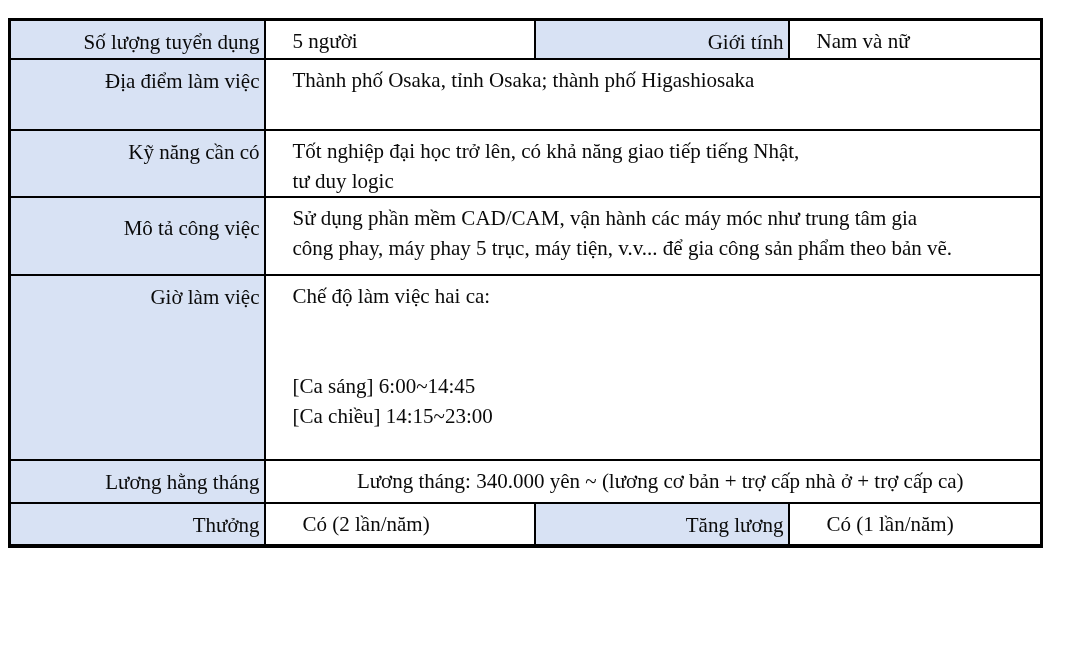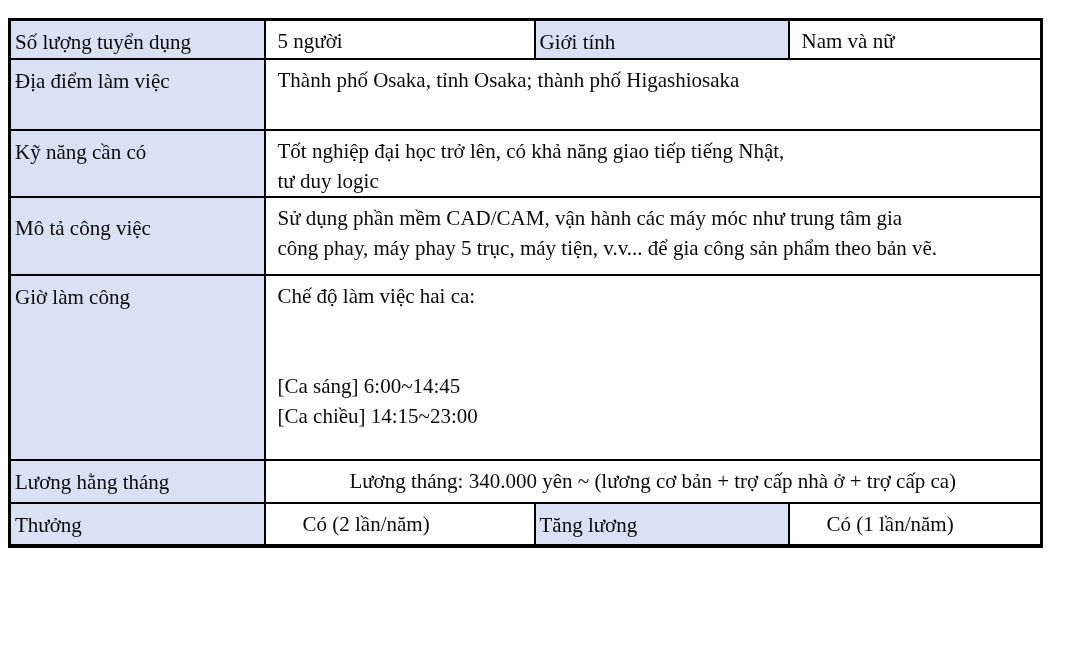--- a/index.html
+++ b/index.html
@@ -20,27 +20,27 @@
     table-layout: fixed;
     border: 3px solid var(--border-color, #000);
     border-bottom-width: 4px;
   }
   #job-table td {
     border: 2px solid var(--border-color, #000);
     font-size: 21px;
     line-height: 30px;
     color: #0a0a0a;
     vertical-align: top;
-    padding: 5px 12px 0 12px;
+    padding: 5px 12px 0 27px;
     white-space: pre-line;
     overflow: hidden;
   }
   #job-table td.label {
     background: var(--header-bg, #d8e2f4);
-    text-align: left;
+    text-align: right;
     padding: 6px 4px 0 4px;
   }
   #job-table td.label.pad-lg { padding-top: 15px; }
   #job-table td.center { text-align: center; }
   #job-table td.indent { padding-left: 37px; }
   #job-table td.indent-sm { padding-left: 33px; }
   tr.r1 { height: 39px; }
   tr.r2 { height: 71px; }
   tr.r3 { height: 67px; }
   tr.r4 { height: 78px; }
@@ -75,21 +75,21 @@
       <td class="label">Kỹ năng cần có</td>
       <td colspan="3">Tốt nghiệp đại học trở lên, có khả năng giao tiếp tiếng Nhật,
 tư duy logic</td>
     </tr>
     <tr class="r4">
       <td class="label pad-lg">Mô tả công việc</td>
       <td colspan="3">Sử dụng phần mềm CAD/CAM, vận hành các máy móc như trung tâm gia
 công phay, máy phay 5 trục, máy tiện, v.v... để gia công sản phẩm theo bản vẽ.</td>
     </tr>
     <tr class="r5">
-      <td class="label">Giờ làm công</td>
+      <td class="label">Giờ làm việc</td>
       <td colspan="3">Chế độ làm việc hai ca:
 
 
 [Ca sáng] 6:00~14:45
 [Ca chiều] 14:15~23:00</td>
     </tr>
     <tr class="r8">
       <td class="label">Lương hằng tháng</td>
       <td colspan="3" class="center">Lương tháng: 340.000 yên ~ (lương cơ bản + trợ cấp nhà ở + trợ cấp ca)</td>
     </tr>

